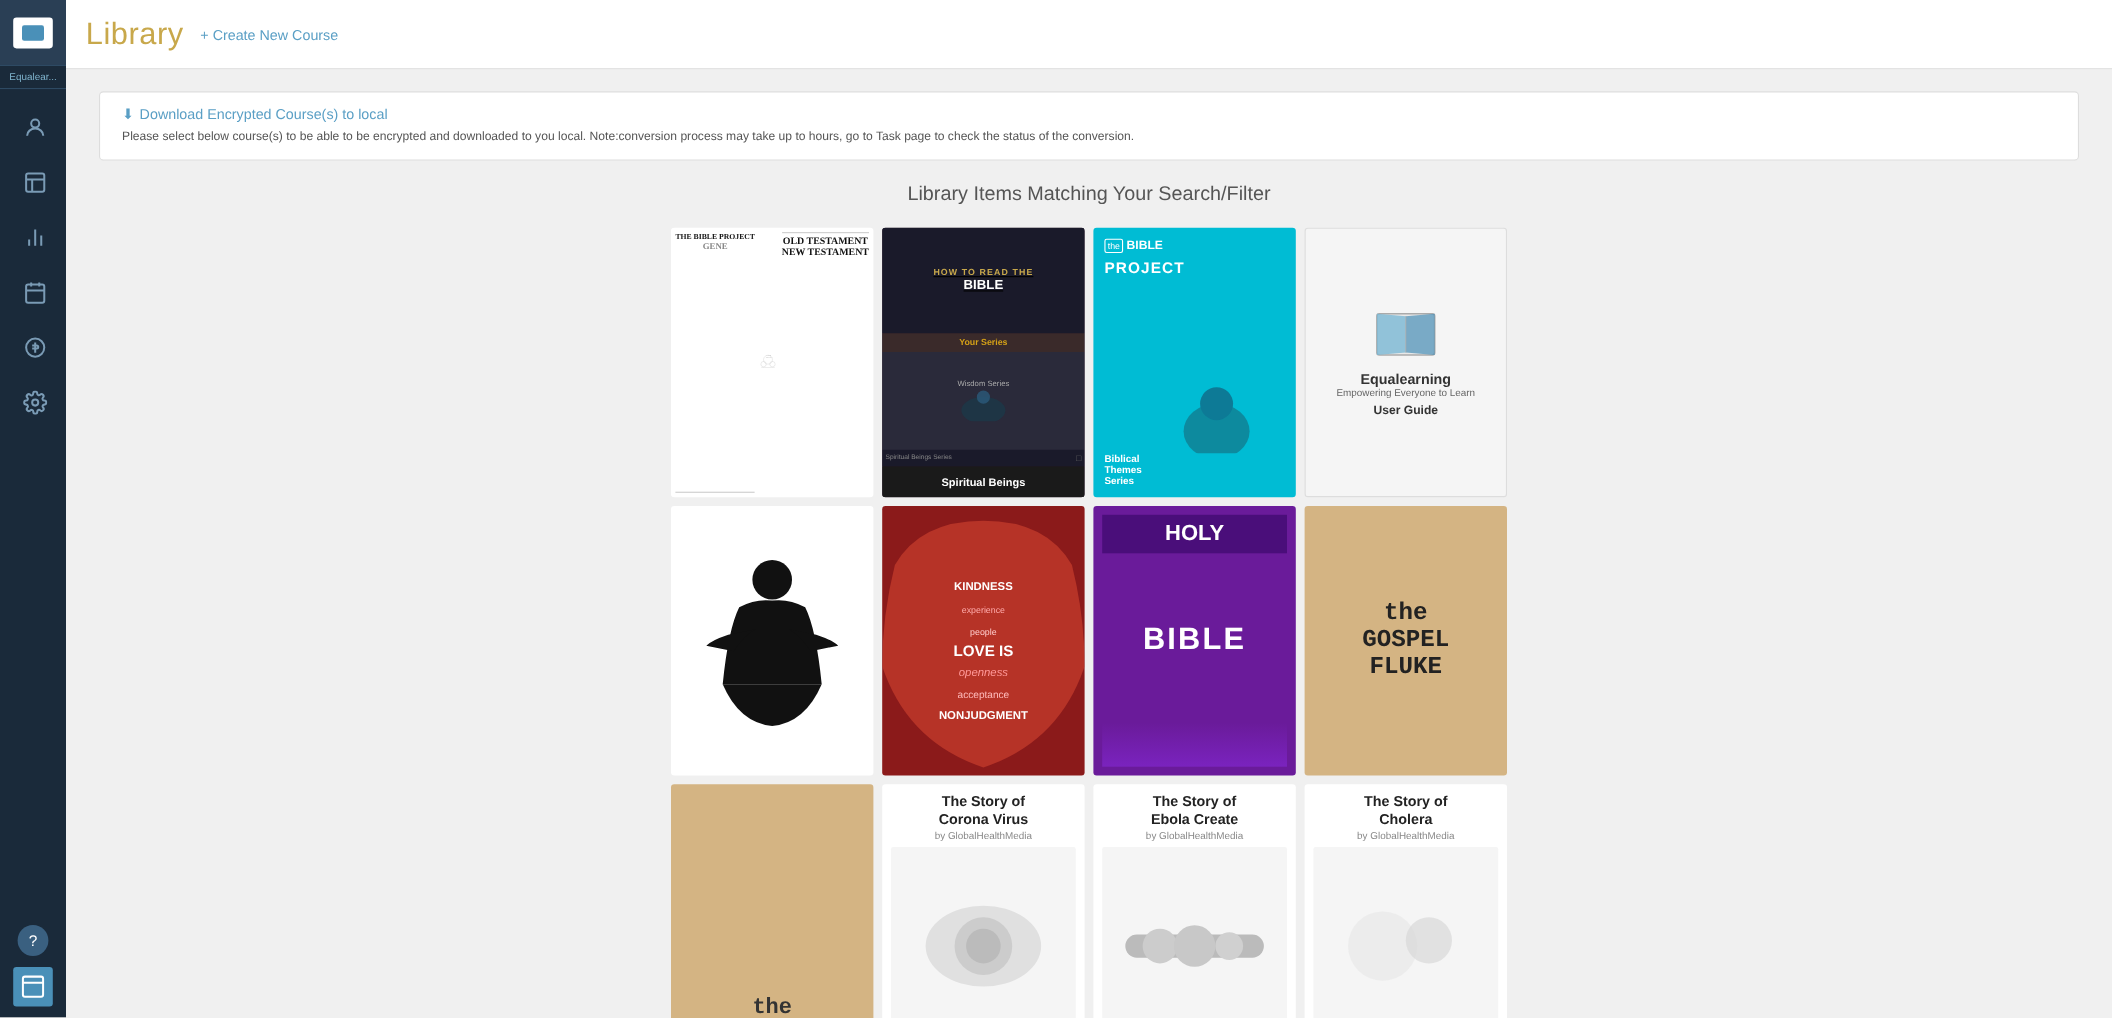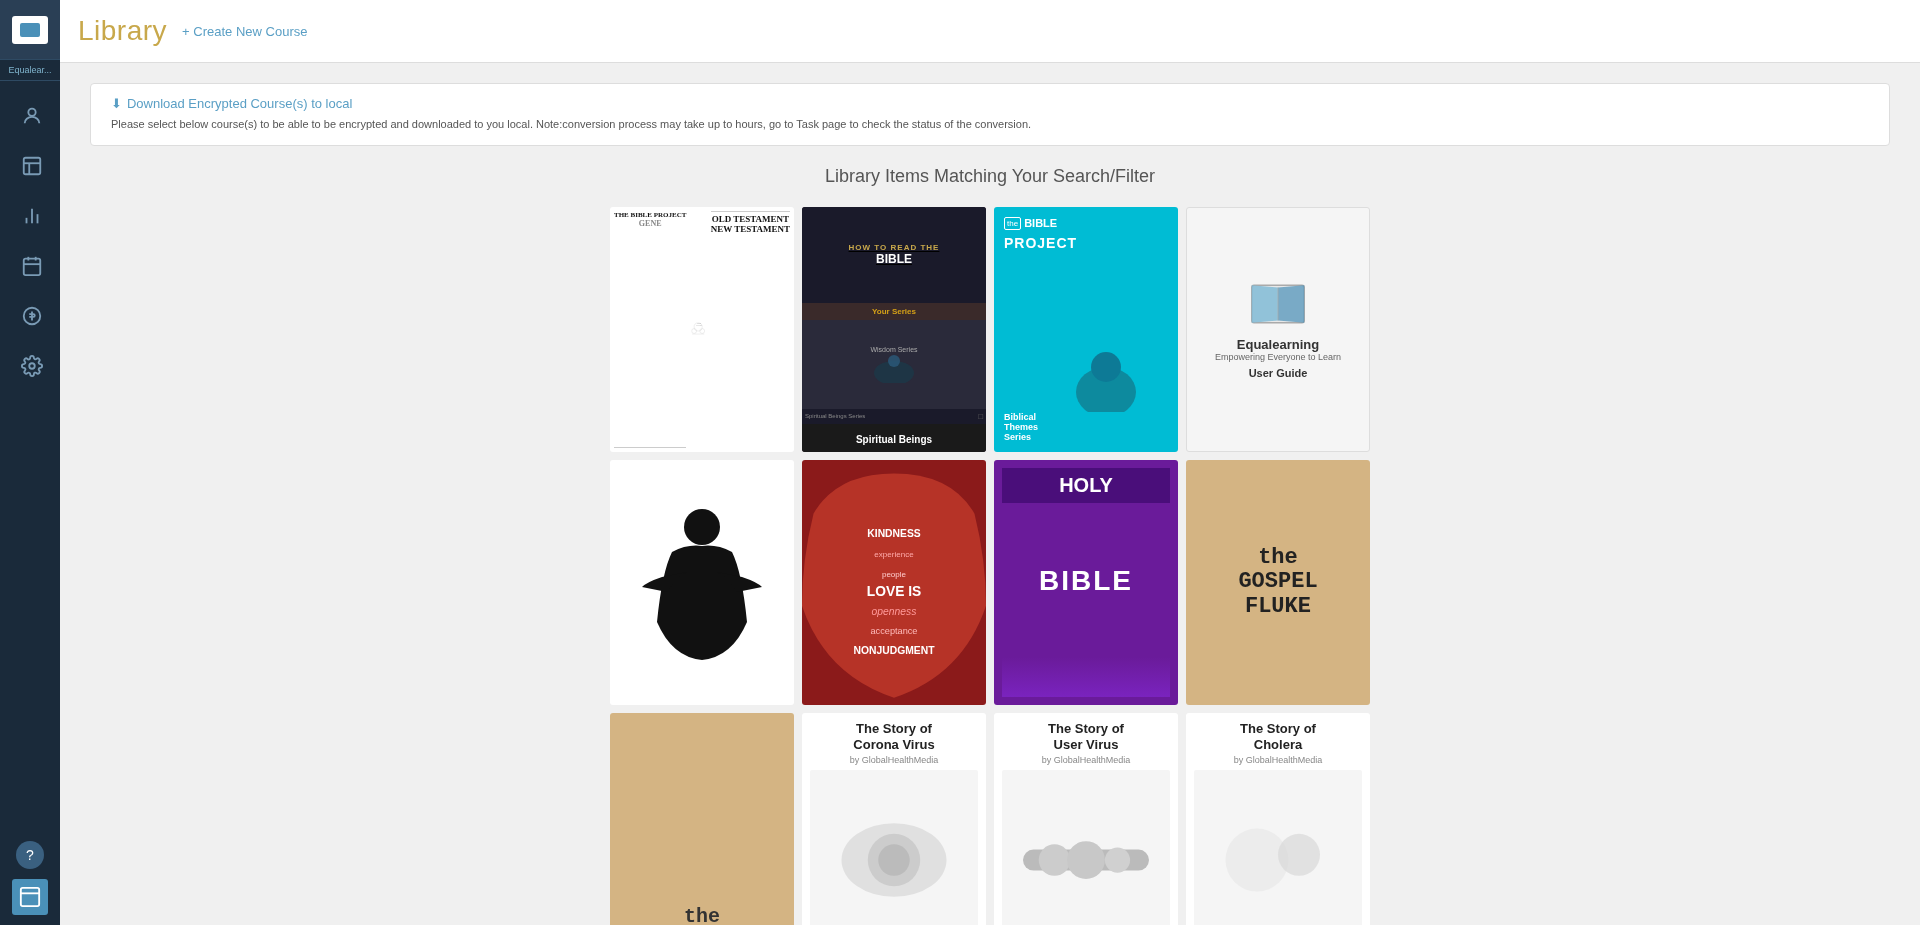--- a/index.html
+++ b/index.html
@@ -657,21 +657,21 @@
             <ellipse cx="80" cy="50" rx="50" ry="35" fill="#e0e0e0"></ellipse>
             <circle cx="80" cy="50" r="25" fill="#ccc"></circle>
             <circle cx="80" cy="50" r="15" fill="#bbb"></circle>
           </svg>
         </div>
       </div>
 
       <div class="grid-item card-virus">
         <div class="virus-main-title">
           <span>The Story of</span><br>
-          <span>User Virus</span>
+          <span>Ebola Create</span>
         </div>
         <div class="virus-by">by GlobalHealthMedia</div>
         <div class="virus-img-area">
           <svg width="100%" height="100%" viewBox="0 0 160 100">
             <rect x="20" y="40" width="120" height="20" rx="10" fill="#bbb"></rect>
             <circle cx="50" cy="50" r="15" fill="#ccc"></circle>
             <circle cx="80" cy="50" r="18" fill="#c8c8c8"></circle>
             <circle cx="110" cy="50" r="12" fill="#d0d0d0"></circle>
           </svg>
         </div>

